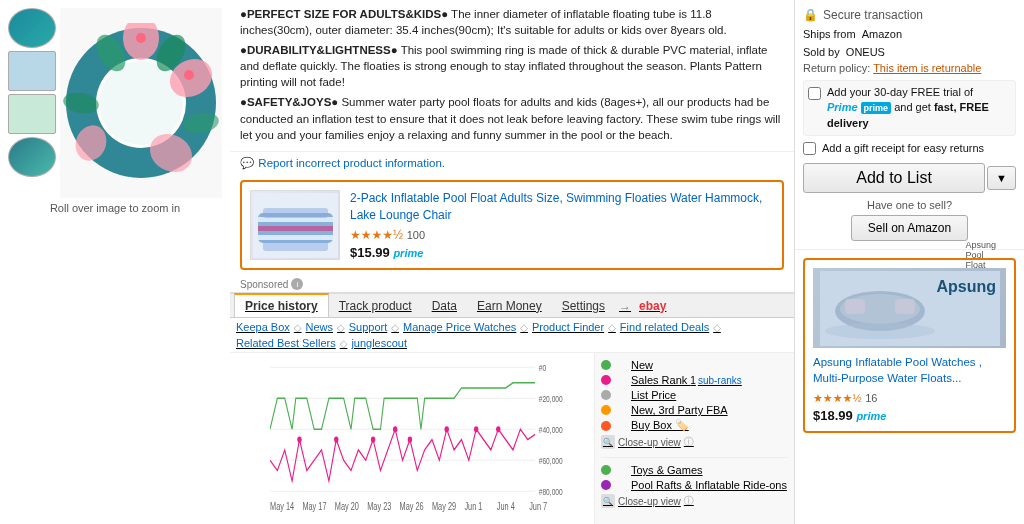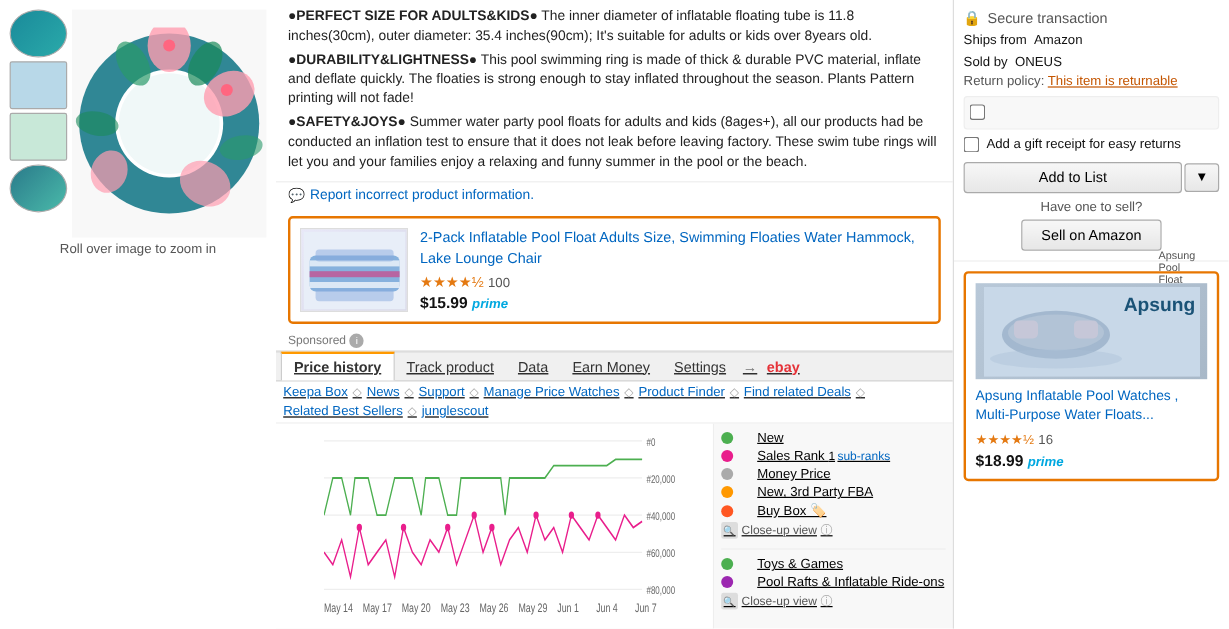--- a/index.html
+++ b/index.html
@@ -75,21 +75,21 @@
 
     .prime-trial-box { display: flex; align-items: flex-start; gap: 6px; margin-top: 6px; padding: 4px; background: #f8f8f8; border: 1px solid #eee; border-radius: 3px; }
     .checkbox-area { margin-top: 2px; }
     .prime-text { font-size: 11px; color: #111; line-height: 1.4; }
     .prime-text .prime-logo { color: #00a8e0; font-style: italic; font-weight: bold; }
     .prime-logo-badge { background: #00a8e0; color: white; font-size: 9px; font-weight: bold; padding: 1px 3px; border-radius: 2px; margin-left: 3px; }
 
     .gift-receipt-box { display: flex; align-items: flex-start; gap: 6px; margin-top: 6px; font-size: 11px; color: #111; }
 
     .add-to-list-row { display: flex; align-items: center; gap: 2px; margin-top: 8px; }
-    .add-to-list-btn { flex: 1; padding: 5px 8px; background: linear-gradient(to bottom, #f7f7f7, #e7e7e7); border: 1px solid #aaa; border-radius: 3px; font-size: 12px; cursor: pointer; }
+    .add-to-list-btn { flex: 1; padding: 5px 8px; background: linear-gradient(to bottom, #f7f7f7, #e7e7e7); border: 1px solid #aaa; border-radius: 3px; font-size: 16px; cursor: pointer; }
     .dropdown-btn { padding: 5px 8px; background: linear-gradient(to bottom, #f7f7f7, #e7e7e7); border: 1px solid #aaa; border-radius: 3px; cursor: pointer; font-size: 11px; }
 
     .share-row { display: flex; align-items: center; gap: 6px; margin-top: 8px; font-size: 12px; color: #555; }
     .share-icon { width: 22px; height: 22px; border-radius: 50%; display: flex; align-items: center; justify-content: center; font-size: 12px; cursor: pointer; }
     .icon-email { background: #ddd; }
     .icon-fb { background: #3b5998; color: white; }
     .icon-twitter { background: #1da1f2; color: white; }
     .icon-pinterest { background: #e60023; color: white; }
 
     .sell-row { margin-top: 6px; text-align: center; font-size: 11px; color: #555; }
@@ -271,21 +271,21 @@
           <div class="legend-item">
             <div class="legend-dot" style="background:#4CAF50;"></div>
             <span>New</span>
           </div>
           <div class="legend-item">
             <div class="legend-dot" style="background:#e91e8c;"></div>
             <span>Sales Rank <span style="font-size:10px;">1</span><span class="legend-sub">sub-ranks</span></span>
           </div>
           <div class="legend-item">
             <div class="legend-dot" style="background:#aaaaaa;"></div>
-            <span>Money Price</span>
+            <span>List Price</span>
           </div>
           <div class="legend-item">
             <div class="legend-dot" style="background:#ff9800;"></div>
             <span>New, 3rd Party FBA</span>
           </div>
           <div class="legend-item">
             <div class="legend-dot" style="background:#ff5722;"></div>
             <span>Buy Box 🏷️</span>
           </div>
           <div class="close-up">
@@ -328,20 +328,23 @@
         <span>Sold by</span> &nbsp;<span>ONEUS</span>
       </div>
       <div class="return-policy">
         <span>Return policy:</span> <a href="#" class="return-link">This item is returnable</a>
       </div>
 
       <div class="prime-trial-box">
         <div class="checkbox-area">
           <input type="checkbox" style="">
         </div>
+        <div class="prime-text">
+          Add your 30-day FREE trial of <span class="prime-logo">Prime</span><span class="prime-logo-badge">prime</span> and get <strong>fast, FREE delivery</strong>
+        </div>
       </div>
 
       <div class="gift-receipt-box">
         <input type="checkbox" style="">
         <span>Add a gift receipt for easy returns</span>
       </div>
 
       <div class="add-to-list-row">
         <button class="add-to-list-btn">Add to List</button>
         <button class="dropdown-btn">▼</button>

